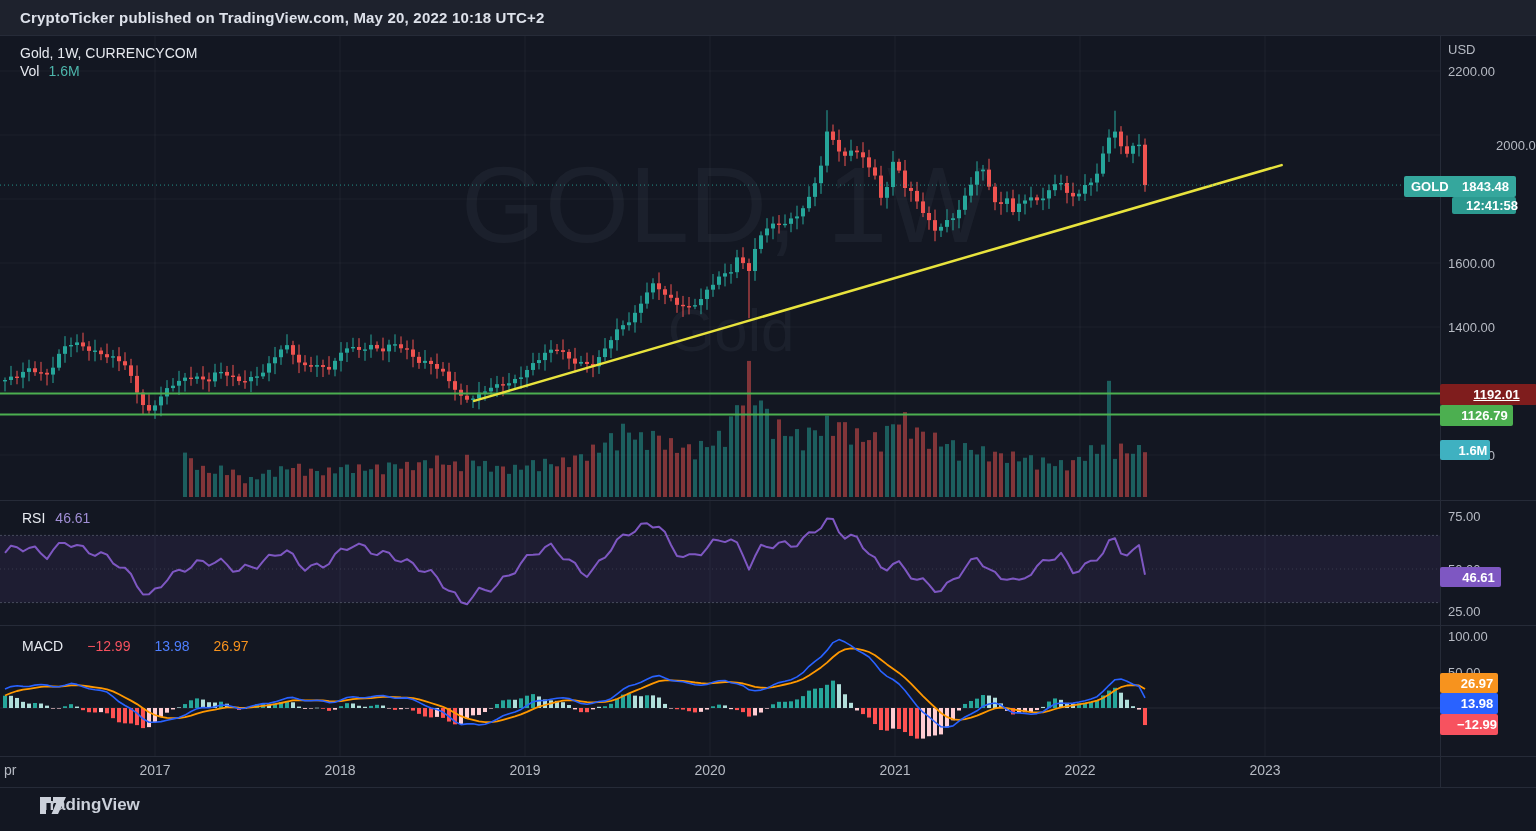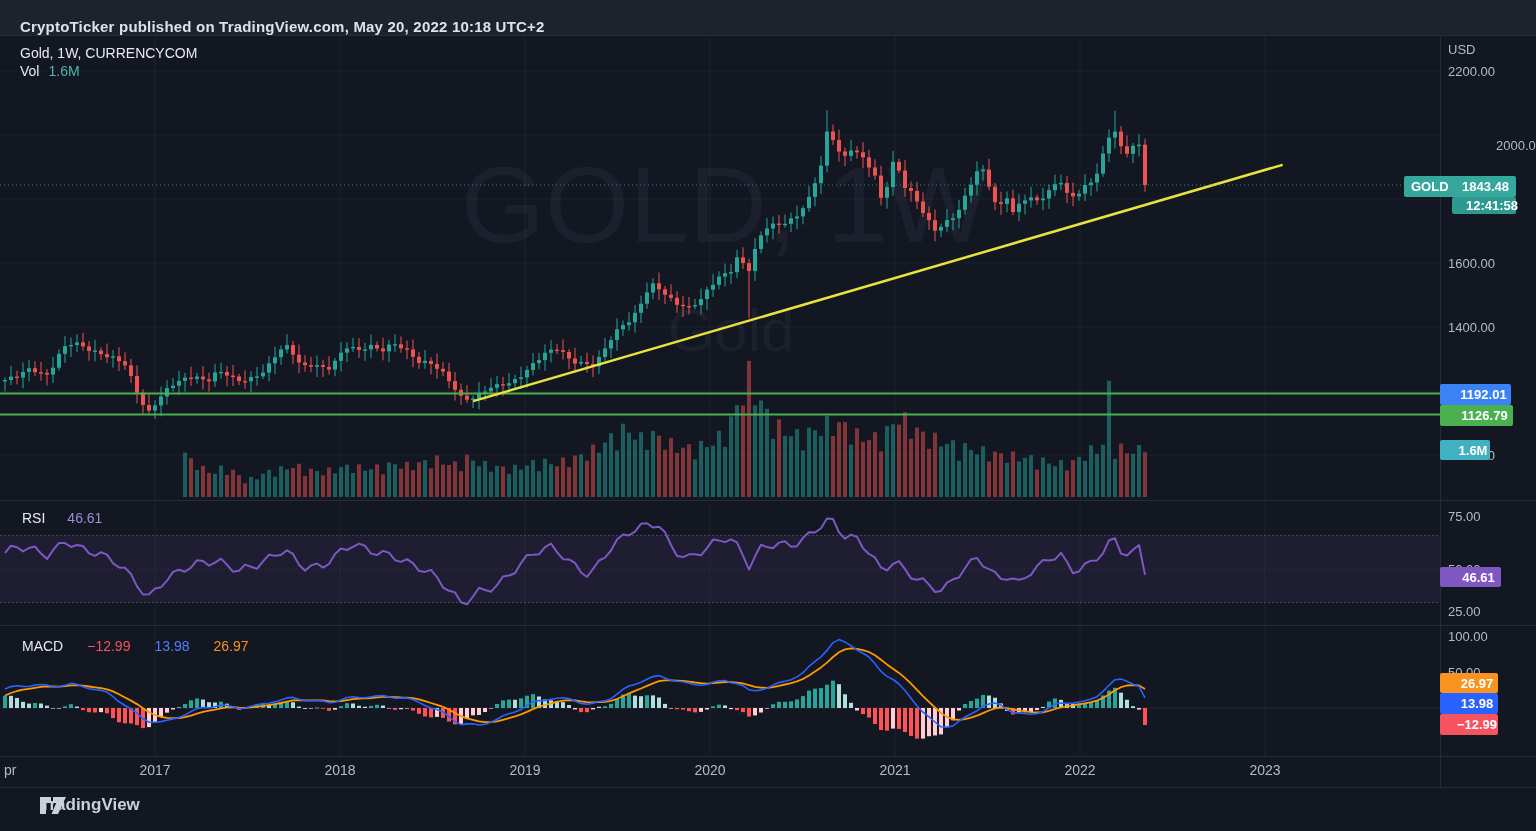--- a/index.html
+++ b/index.html
@@ -1,47 +1,47 @@
 <!DOCTYPE html>
 <html><head>
 <meta charset="utf-8">
 <style>
   html,body{margin:0;padding:0;background:#131722;}
   .screen{position:relative;width:1536px;height:831px;background:#131722;overflow:hidden;
           font-family:"Liberation Sans","DejaVu Sans",sans-serif;}
   .topbar{position:absolute;left:0;top:0;width:1536px;height:36px;background:#1e222d;
-          border-bottom:1px solid #262b38;display:flex;align-items:flex-end;box-sizing:border-box;
+          border-bottom:1px solid #262b38;display:flex;align-items:center;box-sizing:border-box;
           padding-left:20px;color:#dde1ea;font-size:15px;font-weight:600;letter-spacing:.2px;}
   svg{position:absolute;left:0;display:block;}
   #svg-main{top:36px;}
   #svg-rsi{top:500px;}
   #svg-macd{top:625px;}
   .hdiv{position:absolute;left:0;width:1536px;height:1px;background:#262b38;}
   .vdiv{position:absolute;left:1440px;top:36px;width:1px;height:751px;background:#262b38;}
   .layer{position:absolute;left:0;top:0;width:1536px;height:831px;}
   .tick{position:absolute;left:1448px;color:#b6bac3;font-size:13px;line-height:1;
         transform:translateY(-50%);white-space:nowrap;}
   .tlabel{position:absolute;top:763px;color:#b6bac3;font-size:14px;line-height:1;transform:translateX(-50%);}
   .tlabel.left{transform:none;}
   .badge{position:absolute;font-size:13px;font-weight:700;color:#fff;border-radius:2px;
          display:flex;align-items:center;justify-content:center;line-height:1;box-sizing:border-box;padding-left:16px;}
   .gold1{left:1404px;top:176px;width:112px;height:21px;background:#35a79d;justify-content:space-between;padding:0 7px;}
   .gold2{left:1452px;top:197px;width:64px;height:17px;background:#2c9a90;font-weight:600;}
-  .g1{left:1440px;top:384px;width:71px;height:21px;background:#3b82f6;}
+  .g1{left:1440px;top:384px;width:97px;height:21px;background:#7f1d1d;text-decoration:underline;}
   .g2{left:1440px;top:405px;width:73px;height:21px;background:#4caf50;}
   .volb{left:1440px;top:440px;width:50px;height:20px;background:#3fb1c1;}
   .rsib{left:1440px;top:567px;width:61px;height:20px;background:#7e57c2;}
   .ob{left:1440px;top:673px;width:58px;height:20px;background:#f7931e;}
   .bb{left:1440px;top:693px;width:58px;height:21px;background:#2962ff;}
   .rb{left:1440px;top:714px;width:58px;height:21px;background:#f7525f;}
   .legend{position:absolute;color:#e7eaf0;font-size:14px;line-height:1.15;}
   #leg-main{left:20px;top:45px;}
   #leg-main .row2{margin-top:2px;display:flex;gap:9px;}
   .vol-val{color:#4db6ac;}
-  #leg-rsi{left:22px;top:510px;display:flex;gap:22px;}
+  #leg-rsi{left:22px;top:510px;display:flex;gap:10px;}
   #leg-rsi .val{color:#a18fd6;}
   #leg-macd{left:22px;top:638px;display:flex;gap:24px;}
   .m-hist{color:#f7525f;} .m-macd{color:#4e7fff;} .m-sig{color:#f7931e;}
   .scale-hit{position:absolute;background:transparent;}
   .footer-brand{position:absolute;left:40px;top:795px;display:flex;align-items:center;gap:9px;
                 color:#cbd0da;font-size:17px;font-weight:600;}
 </style>
 </head>
 <body>
 

